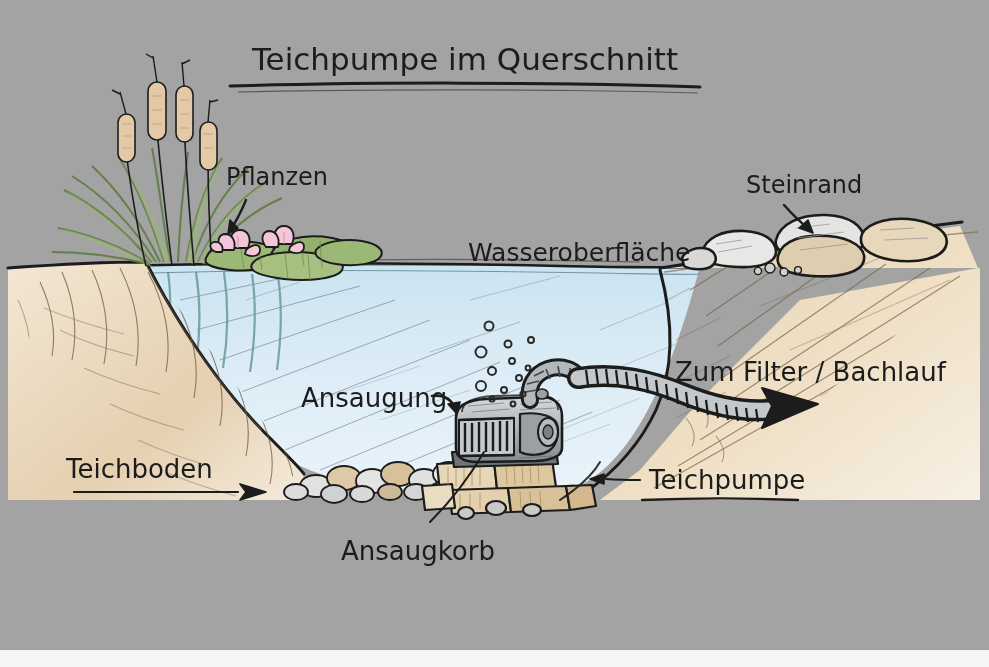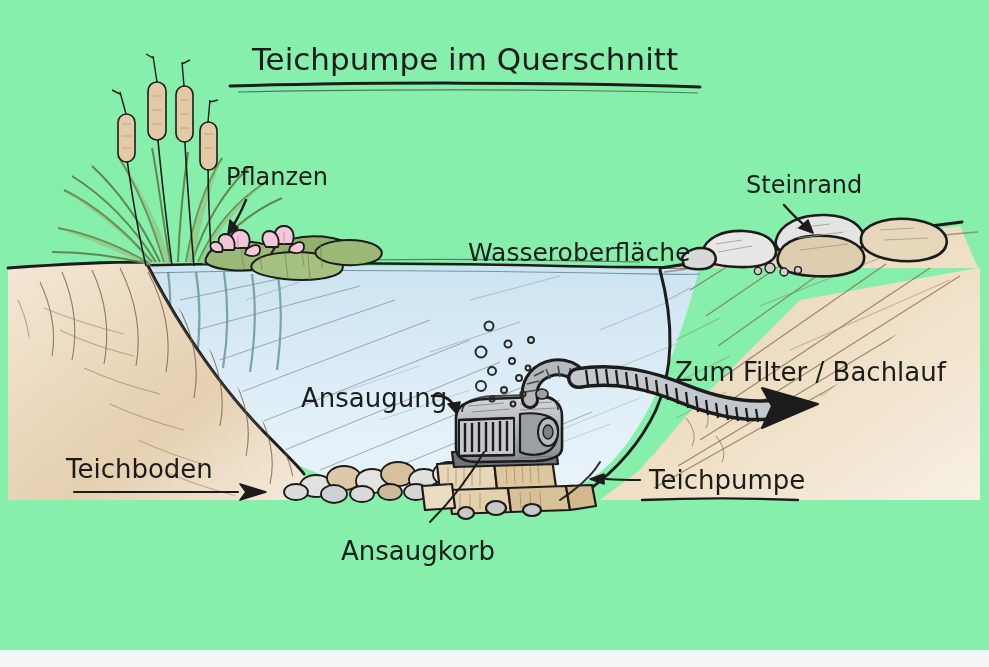--- a/index.html
+++ b/index.html
@@ -1,21 +1,21 @@
 <!DOCTYPE html>
 <html><head>
 <meta charset="utf-8">
 <style>
   html,body{margin:0;padding:0;background:#ffffff;}
   body{
     width:989px;height:667px;overflow:hidden;
     font-family:"DejaVu Sans","Liberation Sans",sans-serif;
     background:#fefefe;
   }
-  #stage{position:relative;width:989px;height:667px;background:#86efac;}
+  #stage{position:relative;width:989px;height:667px;background:#a3a3a3;}
   #bottombar{position:absolute;left:0;top:650px;width:989px;height:17px;background:#f5f5f5;}
   svg#scene{position:absolute;left:0;top:0;width:989px;height:667px;display:block;}
   .hand{font-family:"DejaVu Sans","Liberation Sans",sans-serif;fill:#1c1c1c;}
 </style>
 </head>
 <body>
 
 <div id="stage">
 
   <svg id="scene" viewBox="0 0 989 667">

